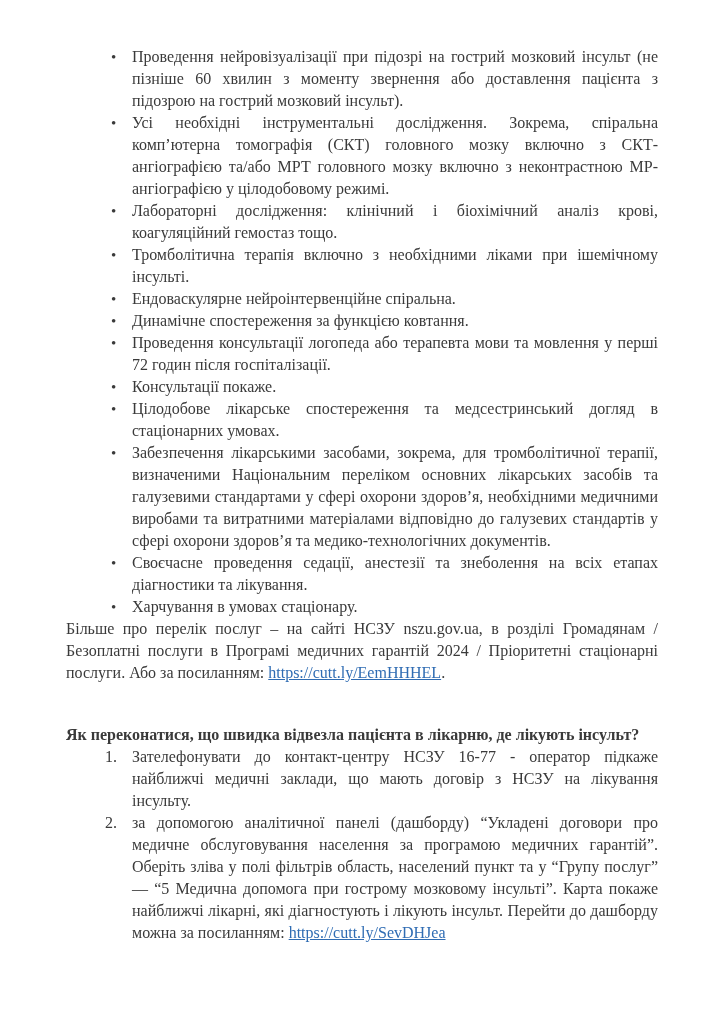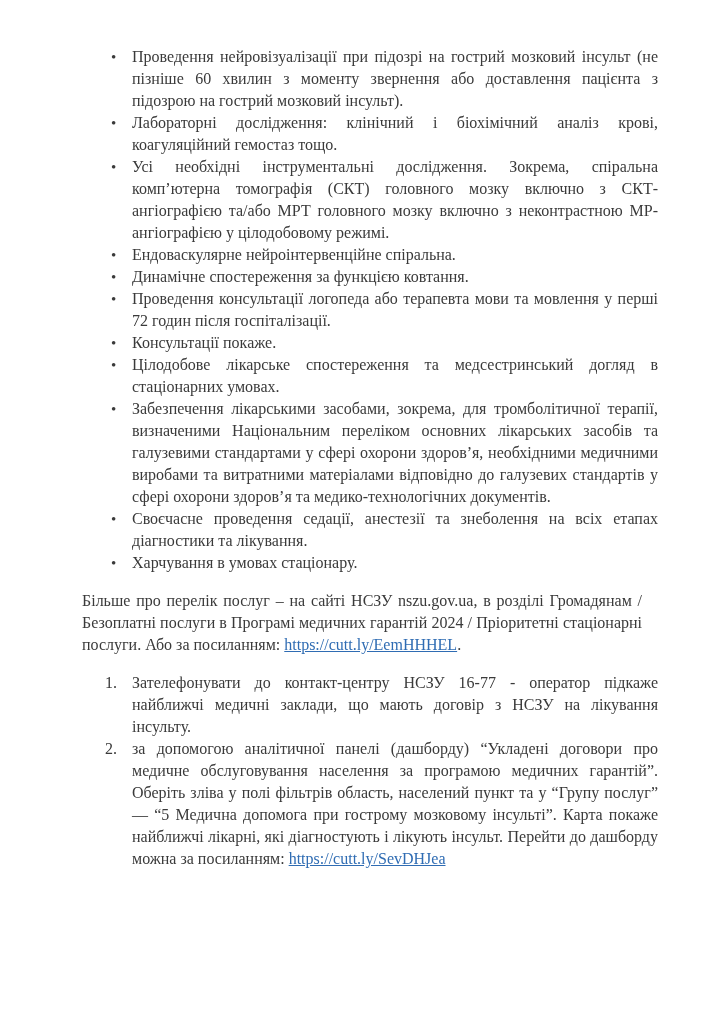--- a/index.html
+++ b/index.html
@@ -49,21 +49,21 @@
     position: relative;
     text-align: justify;
   }
   ol.numbered li .num {
     position: absolute;
     left: -27px;
     top: 0;
     white-space: nowrap;
   }
   p.para {
-    margin: 16px;
+    margin: 0;
     text-align: justify;
   }
   h2.question {
     margin: 40px 0 0 0;
     font-size: 16px;
     line-height: 22px;
     font-weight: bold;
     text-align: justify;
     color: var(--text-color, #3a3a3a);
   }
@@ -74,33 +74,35 @@
     cursor: pointer;
   }
 </style>
 </head>
 <body style="--text-color: #3a3a3a; --link-color: #2f6cb3; background: rgb(255, 255, 255);">
 
 <div class="page doc-text">
 
   <ul class="bullets">
       <li>Проведення нейровізуалізації при підозрі на гострий мозковий інсульт (не пізніше 60 хвилин з моменту звернення або доставлення пацієнта з підозрою на гострий мозковий інсульт).</li>
+      <li>Усі необхідні інструментальні дослідження. Зокрема, спіральна комп’ютерна томографія (СКТ) головного мозку включно з СКТ-ангіографією та/або МРТ головного мозку включно з неконтрастною МР-ангіографією у цілодобовому режимі.</li>
       <li>Лабораторні дослідження: клінічний і біохімічний аналіз крові, коагуляційний гемостаз тощо.</li>
-      <li>Усі необхідні інструментальні дослідження. Зокрема, спіральна комп’ютерна томографія (СКТ) головного мозку включно з СКТ-ангіографією та/або МРТ головного мозку включно з неконтрастною МР-ангіографією у цілодобовому режимі.</li>
+      <li>Тромболітична терапія включно з необхідними ліками при ішемічному інсульті.</li>
       <li>Ендоваскулярне нейроінтервенційне спіральна.</li>
       <li>Динамічне спостереження за функцією ковтання.</li>
       <li>Проведення консультації логопеда або терапевта мови та мовлення у перші 72 годин після госпіталізації.</li>
       <li>Консультації покаже.</li>
       <li>Цілодобове лікарське спостереження та медсестринський догляд в стаціонарних умовах.</li>
       <li>Забезпечення лікарськими засобами, зокрема, для тромболітичної терапії, визначеними Національним переліком основних лікарських засобів та галузевими стандартами у сфері охорони здоров’я, необхідними медичними виробами та витратними матеріалами відповідно до галузевих стандартів у сфері охорони здоров’я та медико-технологічних документів.</li>
       <li>Своєчасне проведення седації, анестезії та знеболення на всіх етапах діагностики та лікування.</li>
       <li>Харчування в умовах стаціонару.</li>
     </ul>
 
   <p class="para"><span>Більше про перелік послуг – на сайті НСЗУ nszu.gov.ua, в розділі Громадянам / Безоплатні послуги в Програмі медичних гарантій 2024 / Пріоритетні стаціонарні послуги. Або за посиланням: </span><a class="link" href="#">https://cutt.ly/EemHHHEL</a><span>.</span></p>
 
+  <h2 class="question">Як переконатися, що швидка відвезла пацієнта в лікарню, де лікують інсульт?</h2>
 
   <ol class="numbered">
       <li><span class="num">1.</span><span>Зателефонувати до контакт-центру НСЗУ 16-77 - оператор підкаже найближчі медичні заклади, що мають договір з НСЗУ на лікування інсульту.</span></li>
       <li><span class="num">2.</span><span class="bold">за допомогою аналітичної панелі (дашборду) </span><span>“Укладені договори про медичне обслуговування населення за програмою медичних гарантій”. </span><span class="bold">Оберіть зліва у полі фільтрів область, населений пункт та у </span><span>“Групу послуг” — “5 Медична допомога при гострому мозковому інсульті”. Карта покаже найближчі лікарні, які діагностують і лікують інсульт. </span><span class="bold">Перейти до дашборду можна за посиланням: </span><a class="link" href="#">https://cutt.ly/SevDHJea</a></li>
     </ol>
 
 </div>
 
 </body></html>

